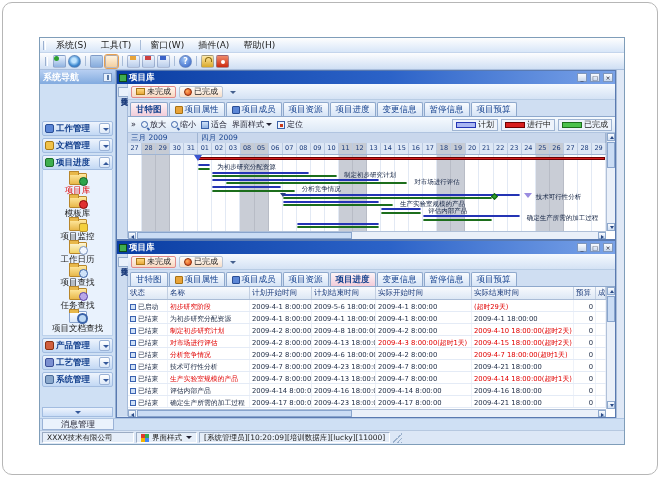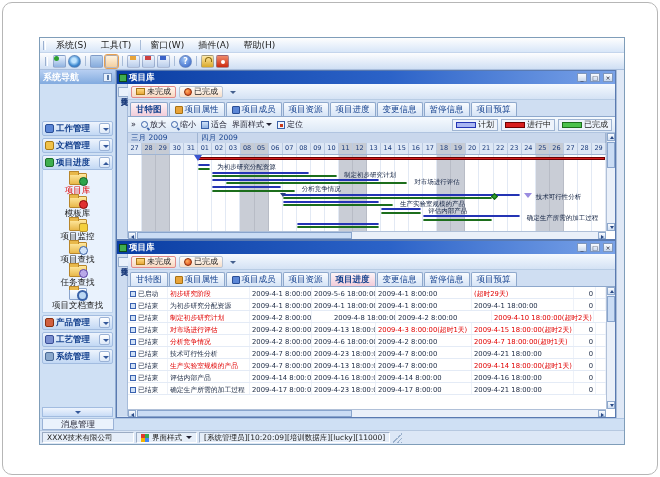--- a/index.html
+++ b/index.html
@@ -257,20 +257,24 @@
                 <div class="nav-label" data-name="sidebar-item-label">项目库</div>
               </div>
               <div class="nav-item" data-name="sidebar-item-模板库">
                 <div class="nav-ico" data-name="folder-block-icon"></div>
                 <div class="nav-label" data-name="sidebar-item-label">模板库</div>
               </div>
               <div class="nav-item" data-name="sidebar-item-项目监控">
                 <div class="nav-ico" data-name="folder-star-icon"></div>
                 <div class="nav-label" data-name="sidebar-item-label">项目监控</div>
               </div>
+              <div class="nav-item" data-name="sidebar-item-工作日历">
+                <div class="nav-ico" data-name="calendar-icon"></div>
+                <div class="nav-label" data-name="sidebar-item-label">工作日历</div>
+              </div>
               <div class="nav-item" data-name="sidebar-item-项目查找">
                 <div class="nav-ico" data-name="folder-search-icon"></div>
                 <div class="nav-label" data-name="sidebar-item-label">项目查找</div>
               </div>
               <div class="nav-item" data-name="sidebar-item-任务查找">
                 <div class="nav-ico" data-name="task-search-icon"></div>
                 <div class="nav-label" data-name="sidebar-item-label">任务查找</div>
               </div>
               <div class="nav-item" data-name="sidebar-item-项目文档查找">
                 <div class="nav-ico" data-name="doc-search-icon"></div>
@@ -559,20 +563,30 @@
                 </div>
                 <div class="tab" data-name="table-tab-暂停信息">
                   <span data-name="tab-label">暂停信息</span>
                 </div>
                 <div class="tab" data-name="table-tab-项目预算">
                   <span data-name="tab-label">项目预算</span>
                 </div>
               </div>
             <div class="table-area" data-name="table-area">
               <div class="tbl" id="tbl" data-name="project-progress-table">
+                  <div class="thead" data-name="table-header">
+                    <div class="th" data-name="column-header-状态" style="width: 40px;">状态</div>
+                    <div class="th" data-name="column-header-名称" style="width: 82px;">名称</div>
+                    <div class="th" data-name="column-header-计划开始时间" style="width: 62px;">计划开始时间</div>
+                    <div class="th" data-name="column-header-计划结束时间" style="width: 64px;">计划结束时间</div>
+                    <div class="th" data-name="column-header-实际开始时间" style="width: 96px;">实际开始时间</div>
+                    <div class="th" data-name="column-header-实际结束时间" style="width: 102px;">实际结束时间</div>
+                    <div class="th" data-name="column-header-预算" style="width: 22px;">预算</div>
+                    <div class="th" data-name="column-header-成" style="width: 10px;">成</div>
+                  </div>
                   <div class="trow" data-name="table-row">
                     <div class="td" data-name="cell-status" style="width: 40px;">
                       <i class="row-ico" data-name="task-icon"></i>
                       <span data-name="status-text">已启动</span>
                     </div>
                     <div class="td red" data-name="cell-name" style="width: 82px;">初步研究阶段</div>
                     <div class="td" data-name="cell-plan-start" style="width: 62px;">2009-4-1 8:00:00</div>
                     <div class="td" data-name="cell-plan-end" style="width: 64px;">2009-5-6 18:00:00</div>
                     <div class="td" data-name="cell-actual-start" style="width: 96px;">2009-4-1 8:00:00</div>
                     <div class="td red" data-name="cell-actual-end" style="width: 102px;">(超时29天)</div>
@@ -592,21 +606,21 @@
                     <div class="td num" data-name="cell-budget" style="width: 22px;">0</div>
                     <div class="td" data-name="cell-extra" style="width: 10px;"></div>
                   </div>
                   <div class="trow" data-name="table-row">
                     <div class="td" data-name="cell-status" style="width: 40px;">
                       <i class="row-ico" data-name="task-icon"></i>
                       <span data-name="status-text">已结束</span>
                     </div>
                     <div class="td red" data-name="cell-name" style="width: 82px;">制定初步研究计划</div>
                     <div class="td" data-name="cell-plan-start" style="width: 62px;">2009-4-2 8:00:00</div>
-                    <div class="td" data-name="cell-plan-end" style="width: 64px; margin-left: 20px;">2009-4-8 18:00:00</div>
+                    <div class="td" data-name="cell-plan-end" style="width: 64px;">2009-4-8 18:00:00</div>
                     <div class="td" data-name="cell-actual-start" style="width: 96px;">2009-4-2 8:00:00</div>
                     <div class="td red" data-name="cell-actual-end" style="width: 102px;">2009-4-10 18:00:00(超时2天)</div>
                     <div class="td num" data-name="cell-budget" style="width: 22px;">0</div>
                     <div class="td" data-name="cell-extra" style="width: 10px;"></div>
                   </div>
                   <div class="trow" data-name="table-row">
                     <div class="td" data-name="cell-status" style="width: 40px;">
                       <i class="row-ico" data-name="task-icon"></i>
                       <span data-name="status-text">已结束</span>
                     </div>

